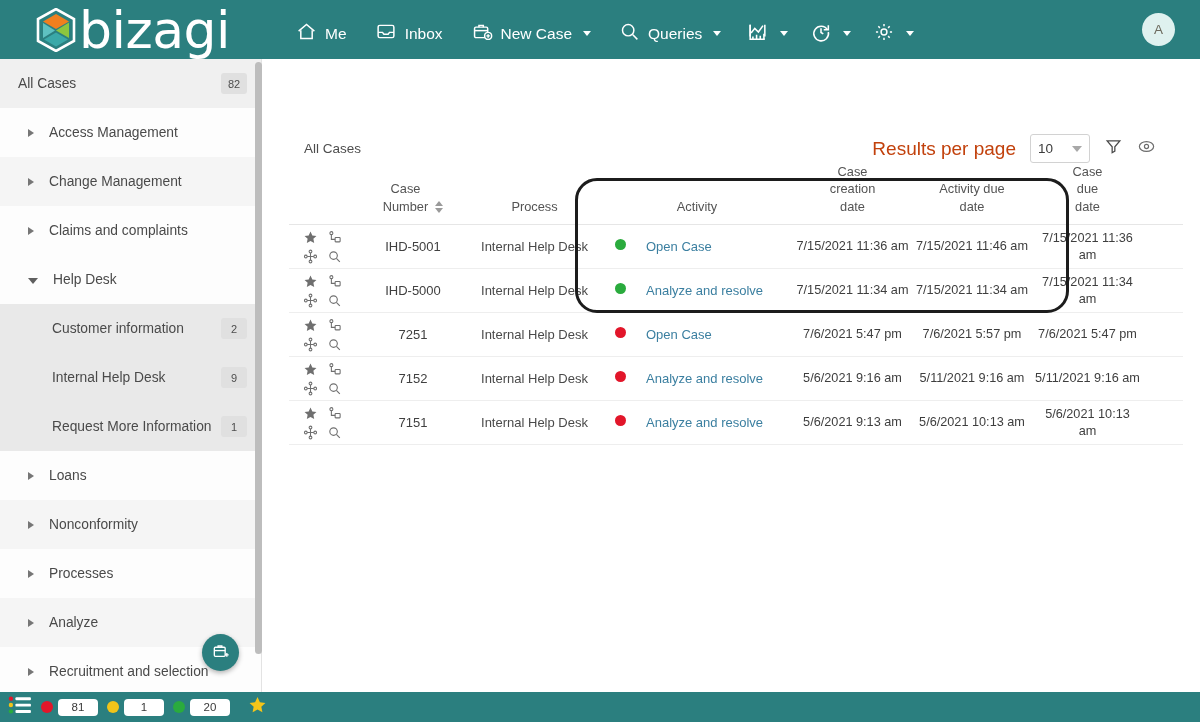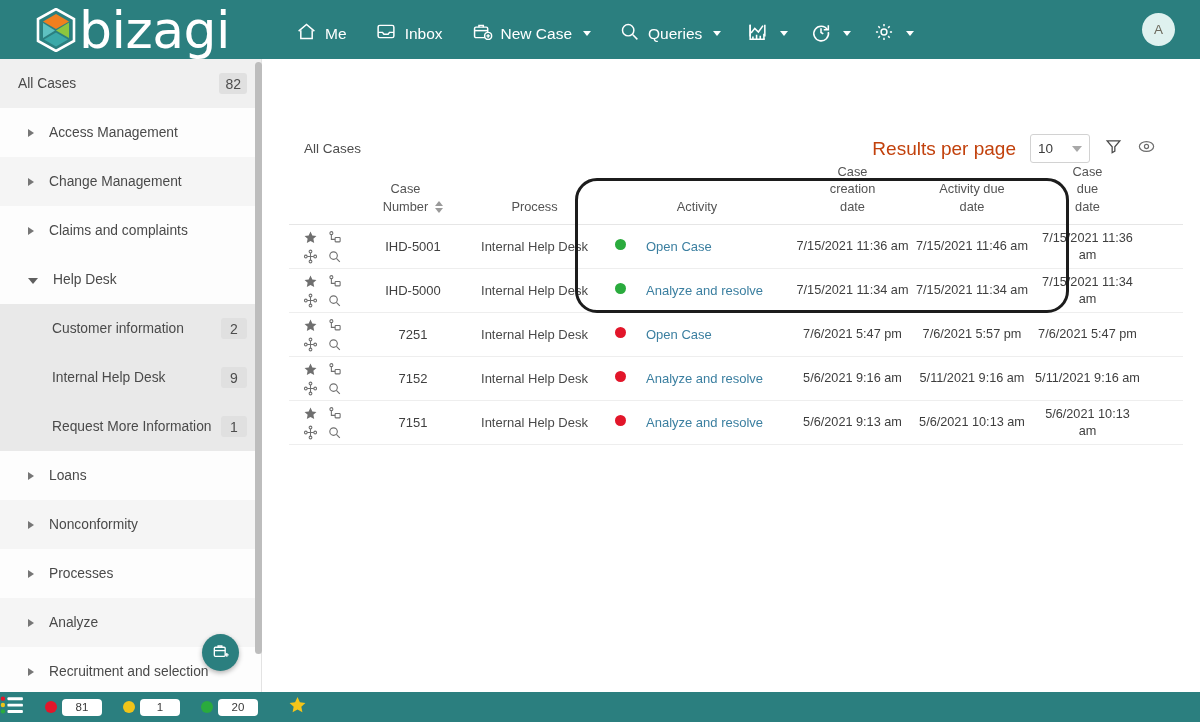--- a/index.html
+++ b/index.html
@@ -76,21 +76,21 @@
     width: 0; height: 0; margin-right: 15px; margin-left: 10px;
     border-top: 4.5px solid transparent; border-bottom: 4.5px solid transparent;
     border-left: 6px solid #767676;
   }
   .side-arrow.open {
     border-left: 5.5px solid transparent; border-right: 5.5px solid transparent;
     border-top: 6px solid #5f5f5f; border-bottom: none; margin-top: 3px;
   }
   .side-label { flex: 1; }
   .side-badge {
-    background: #e0e0e0; color: #4d4d4d; font-size: 14px;
+    background: #e0e0e0; color: #4d4d4d; font-size: 11px;
     border-radius: 3px; min-width: 26px; height: 21px;
     display: flex; align-items: center; justify-content: center; padding: 0 6px;
   }
   .side-scroll-track {
     position: absolute; left: 255px; top: 59px; width: 7px; height: 602px;
     background: transparent;
   }
   .side-scroll-thumb {
     position: absolute; left: 255px; top: 62px; width: 7px; height: 592px;
     background: #bdbdbd; border-radius: 4px;
@@ -98,21 +98,21 @@
   .fab {
     position: absolute; left: 202px; top: 634px;
     width: 37px; height: 37px; border-radius: 50%;
     background: #2b7f7f; display: flex; align-items: center; justify-content: center;
     box-shadow: 0 2px 5px rgba(0,0,0,0.3); z-index: 12; cursor: pointer;
   }
 
   
   .bottombar {
     position: absolute; left: 0; top: 692px; width: 1200px; height: 30px;
-    background: #2b7f7f; display: flex; align-items: center; gap: 21px;
+    background: #2b7f7f; display: flex; align-items: center; padding-left: 8px; gap: 9px;
   }
   .bb-pill {
     display: flex; align-items: center; gap: 5px;
   }
   .bb-dot { width: 12px; height: 12px; border-radius: 50%; }
   .bb-count {
     background: #ffffff; color: #3a3a3a; font-size: 11.5px;
     border-radius: 4px; min-width: 40px; height: 17px;
     display: flex; align-items: center; justify-content: center;
   }

